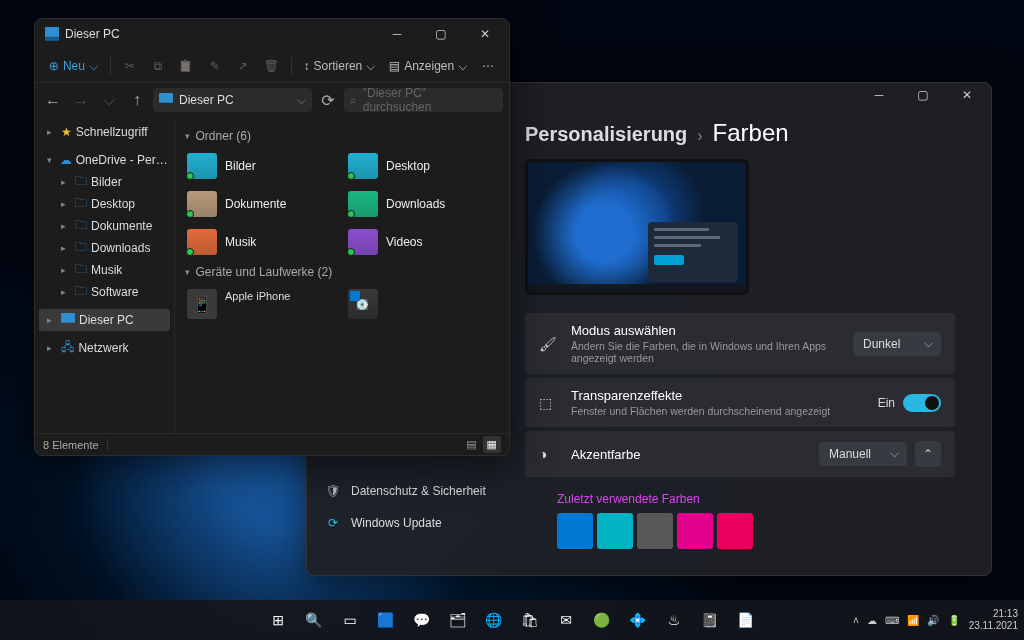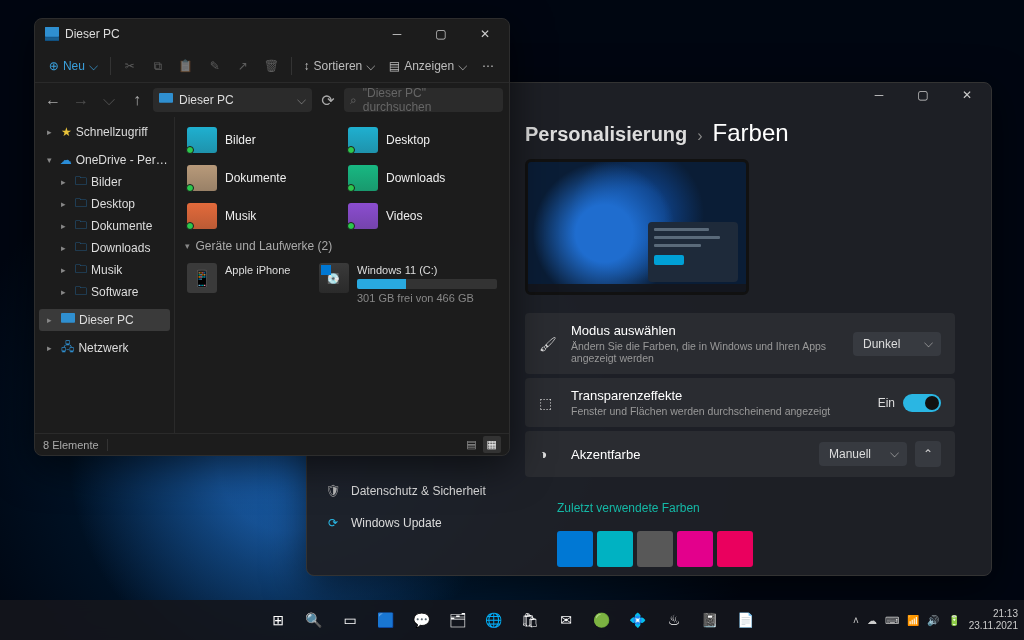--- a/index.html
+++ b/index.html
@@ -84,21 +84,21 @@
   .sr-text{ flex:1;}
   .sr-title{ font-size:13px; color:#fff;}
   .sr-sub{ font-size:10.5px; color:#999; margin-top:2px;}
   .sr-ctrl{ display:flex; align-items:center; gap:8px; color:#ddd; font-size:12px;}
   .select-box{ background:#373a40; border-radius:4px; padding:5px 26px 5px 10px; position:relative; min-width:88px; font-size:12px;}
   .select-box::after{content:'⌵';position:absolute;right:8px;top:4px;color:#aaa;}
   .toggle{ width:38px; height:18px; border-radius:9px; background:#2ab6e3; position:relative;}
   .toggle::after{content:'';position:absolute;right:2px;top:2px;width:14px;height:14px;border-radius:50%;background:#111;}
   .expand-chev{ width:26px;height:26px;display:flex;align-items:center;justify-content:center;background:#373a40;border-radius:4px;color:#ccc;}
   .swatch-section{ padding:4px 0 4px 32px;}
-  .swatch-label{ font-size:12px; color:#14b8a6; margin:16px 0;}
+  .swatch-label{ font-size:12px; color:#d946ef; margin:7px 0;}
   .swatches{ display:flex; gap:4px;}
   .swatch{ width:36px; height:36px; border-radius:3px;}
 
   
   svg{display:block;}
 </style>
 </head>
 <body>
 
 <div class="desktop-bg"></div>
@@ -289,20 +289,23 @@
       </div>
       <div style="height:6px"></div>
       <div class="sb-item">
         <span class="sb-chev">▸</span>
         <span style="color:#2f8fd0">🖧</span>
         <span>Netzwerk</span>
       </div>
     </div>
 
     <div class="content">
+      <div class="group-hd">
+          <span>Ordner (6)</span>
+        </div>
       <div class="folder-grid" id="folder-grid">
           <div class="folder-item">
             <div class="folder-ico" style="background:linear-gradient(#1fb0d0, #1fb0d0cc)"></div>
             <div class="folder-name">Bilder</div>
           </div>
           <div class="folder-item">
             <div class="folder-ico" style="background:linear-gradient(#1fb0d0, #1fb0d0cc)"></div>
             <div class="folder-name">Desktop</div>
           </div>
           <div class="folder-item">
@@ -325,27 +328,20 @@
       <div class="group-hd">
           <span>Geräte und Laufwerke (2)</span>
         </div>
       <div class="folder-grid" id="dev-grid">
           <div class="dev-item">
             <div class="dev-ico">📱</div>
             <div class="dev-text">Apple iPhone</div>
           </div>
           <div class="dev-item">
             <div class="dev-ico" style="background:linear-gradient(#3a3a3a,#2a2a2a);font-size:10px;position:relative"><span style="position:absolute;top:2px;left:2px;width:10px;height:10px;background:#0078d4"></span>💽</div>
-            <div class="dev-text">
-              <div>Windows 11 (C:)</div>
-              <div class="dev-bar">
-                <div style="width:35%"></div>
-              </div>
-              <div style="color:#888">301 GB frei von 466 GB</div>
-            </div>
           </div>
         </div>
     </div>
   </div>
 
   <div class="statusbar">
     <span>8 Elemente</span>
     <span style="border-left:1px solid #333;height:12px;margin-left:8px"></span>
     <span style="flex:1"></span>
     <div class="view-icons">

